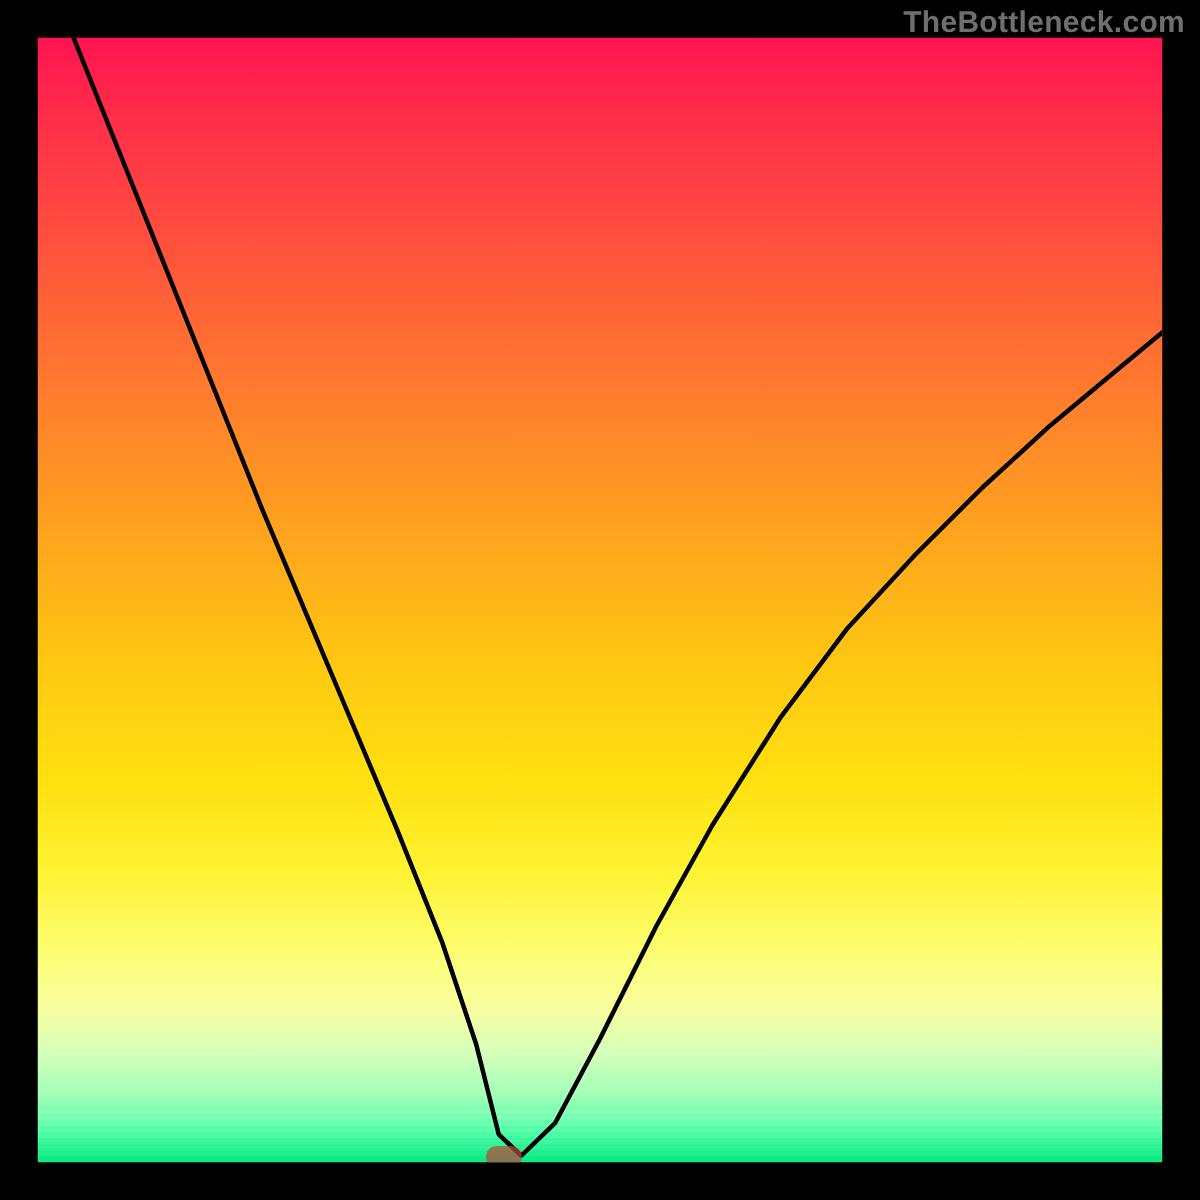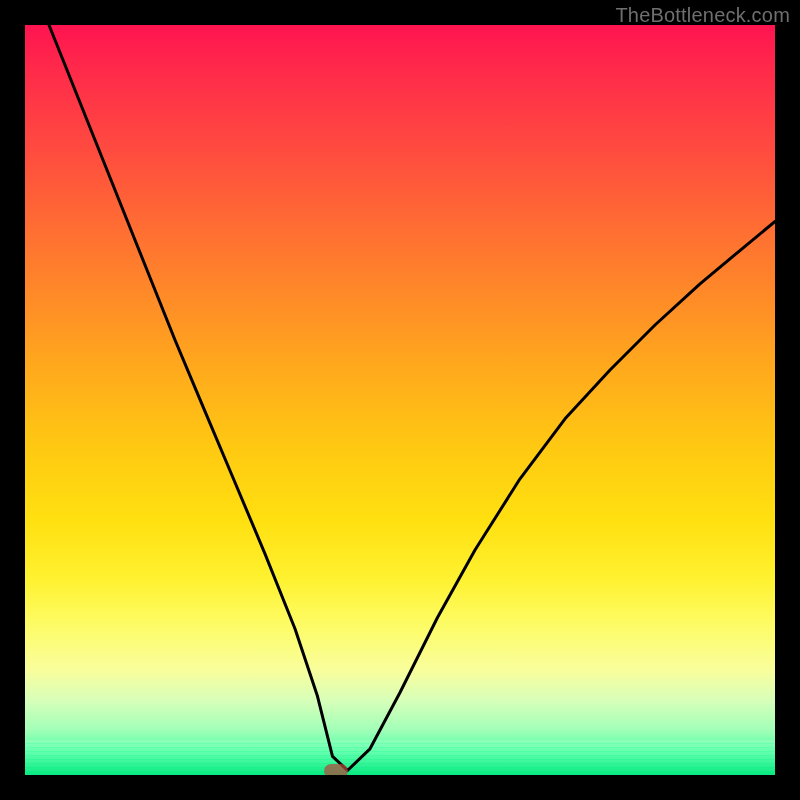--- a/index.html
+++ b/index.html
@@ -76,21 +76,21 @@
     background: #b4483c;
     opacity: 0.72;
     transform: translate(-50%, -50%);
   }
   .watermark {
     position: absolute;
     top: 4px;
     right: 10px;
     font-family: Arial, Helvetica, sans-serif;
     font-size: 20px;
-    font-weight: 400;
+    font-weight: 700;
     color: #6f6f6f;
     letter-spacing: 0.2px;
     user-select: none;
   }
 </style>
 </head>
 <body>
 
 <div class="frame">
   <div class="watermark">TheBottleneck.com</div>

